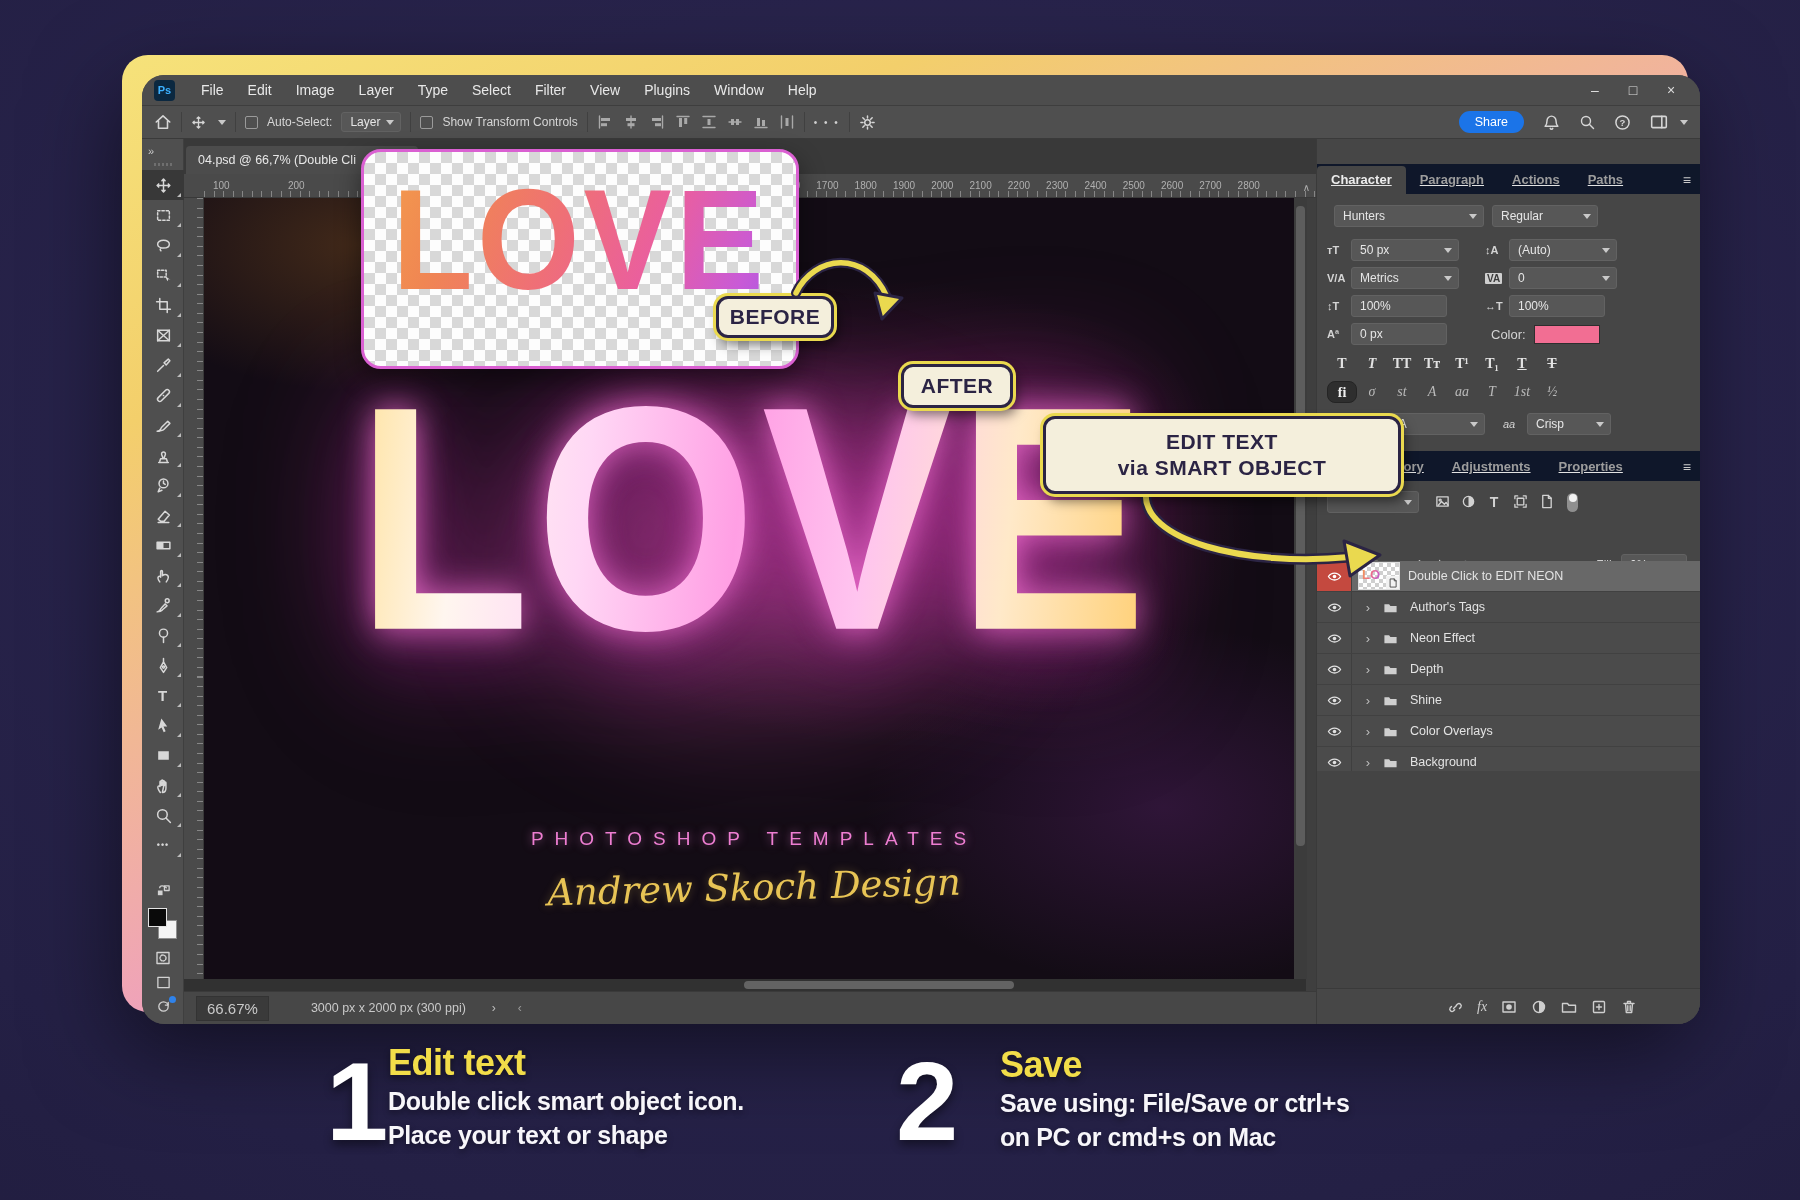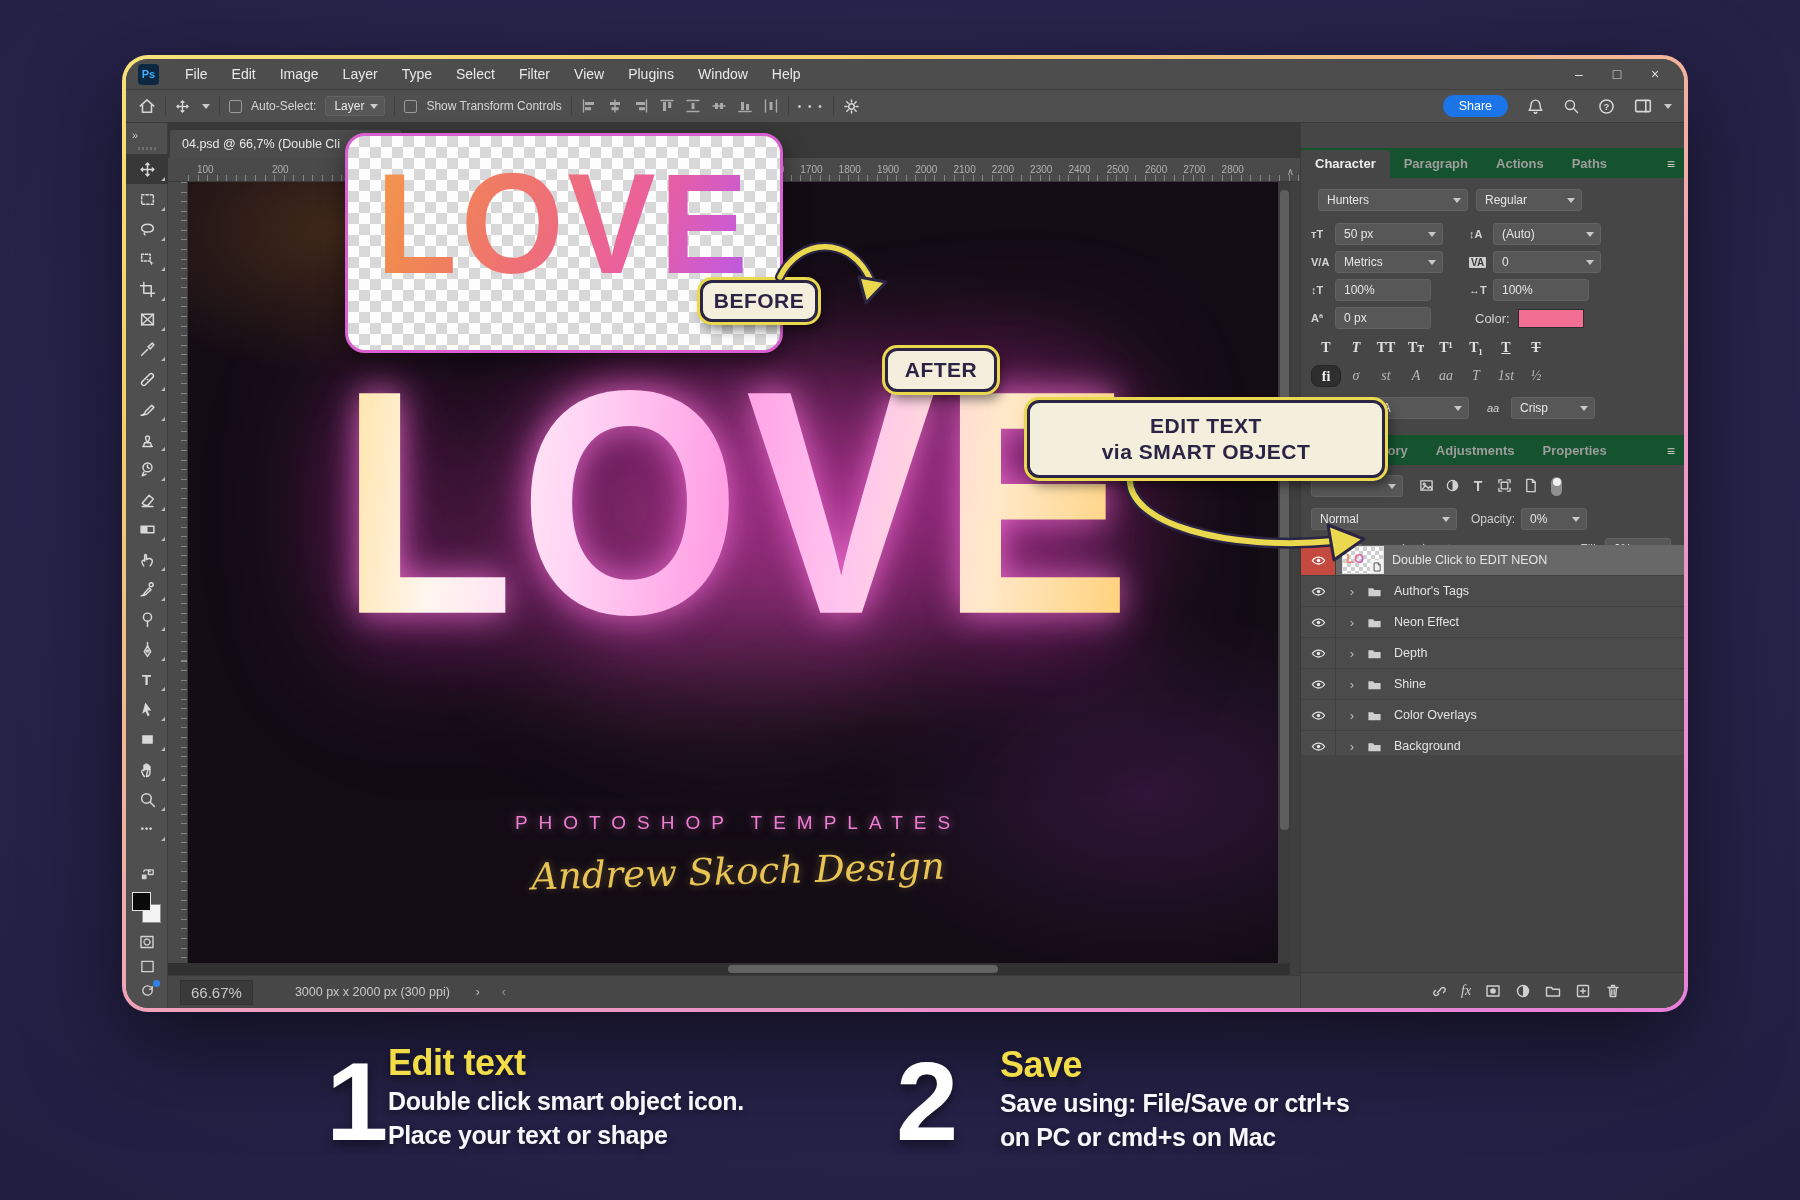--- a/index.html
+++ b/index.html
@@ -2,21 +2,21 @@
 <html><head>
 <meta charset="utf-8">
 <style>
   html,body{margin:0;padding:0;width:1800px;height:1200px;overflow:hidden;
     font-family:"Liberation Sans",sans-serif;-webkit-font-smoothing:antialiased;}
   .stage{position:relative;width:1800px;height:1200px;
     background:radial-gradient(120% 120% at 50% 38%,#2d2753 0%,#242045 55%,#1c1836 100%);}
   svg .f{fill:currentColor;stroke:none;}
   
   .win-frame{position:absolute;left:122px;top:55px;width:1566px;height:957px;border-radius:26px;
-    padding:4px;box-sizing:border-box;
+    padding:20px;box-sizing:border-box;
     background:linear-gradient(155deg,#f6e27a 0%,#f3cf6b 22%,#ef9fc0 60%,#e77fd9 100%);
     box-shadow:0 34px 90px rgba(0,0,0,.55);}
   .ps-window{position:relative;width:1558px;height:949px;border-radius:22px;overflow:hidden;
     background:#4d4d4d;color:#e3e3e3;font-size:12px;}
   
   .menubar{position:absolute;left:0;top:0;width:1558px;height:30px;background:#4d4d4d;
     display:flex;align-items:center;padding-left:12px;box-sizing:border-box;}
   .ps-logo{width:21px;height:21px;border-radius:4px;background:#0b2840;color:#3cb1ff;
     font-weight:bold;font-size:11px;display:flex;align-items:center;justify-content:center;margin-right:14px;}
   .menu-item{padding:0 12px;font-size:14px;color:#e8e8e8;line-height:30px;cursor:default;}
@@ -98,21 +98,21 @@
   .hthumb{position:absolute;left:560px;top:2px;width:270px;height:8px;border-radius:4px;background:#636363;}
   .statusbar{position:absolute;left:42px;top:916px;width:1132px;height:33px;background:#474747;
     border-top:1px solid #3a3a3a;display:flex;align-items:center;box-sizing:border-box;color:#c9c9c9;}
   .zoombox{background:#3a3a3a;border:1px solid #333;padding:3px 10px;margin-left:12px;font-size:15px;}
   .docinfo{margin-left:42px;font-size:12.5px;}
   .sb-chev{margin-left:26px;color:#bdbdbd;}
   .sb-chev2{margin-left:22px;color:#9a9a9a;}
   
   .panels{position:absolute;left:1174px;top:64px;width:384px;height:885px;background:#464646;
     border-left:1px solid #3a3a3a;box-sizing:border-box;}
-  .ptabs{position:absolute;left:0;width:384px;height:30px;background:#14532d;display:flex;align-items:flex-end;}
+  .ptabs{position:absolute;left:0;width:384px;height:30px;background:#0f172a;display:flex;align-items:flex-end;text-decoration:underline;}
   .ptabs .ptab{padding:0 14px;line-height:28px;font-size:13px;font-weight:bold;color:#9d9d9d;}
   .ptabs .ptab.active{background:#464646;color:#ececec;border-radius:4px 4px 0 0;}
   .ptabs .pmenu{position:absolute;right:10px;bottom:6px;color:#c9c9c9;font-size:14px;}
   .char-tabs{top:25px;}
   .crow{position:absolute;left:10px;width:364px;height:22px;display:flex;align-items:center;}
   .cicon{width:24px;font-size:11px;color:#d4d4d4;font-weight:bold;flex:none;}
   .cicon .boxed{background:#cfcfcf;color:#3a3a3a;padding:0 2px;border-radius:1px;font-size:10px;}
   .cfield{height:22px;display:flex;align-items:center;}
   .stybtn{width:30px;height:20px;text-align:center;font-family:"Liberation Serif",serif;
     font-weight:bold;font-size:14px;color:#e2e2e2;line-height:20px;}
@@ -618,26 +618,20 @@
               </span>
               <span class="ficon">
                 <svg viewBox="0 0 16 16" width="15" height="15" fill="none" stroke="currentColor" stroke-width="1.4" stroke-linecap="round" stroke-linejoin="round">
                   <path d="M4 1.5h6l3 3V14.5H4z"></path>
                   <path d="M10 1.5v3h3"></path>
                 </svg>
               </span>
             </span>
           <span class="toggle-pill"></span>
         </div>
-        <div class="blend-row" style="top:382px;height:28px;">
-          <span class="field dd cfield" style="width:146px;">Normal</span>
-          <span style="width:14px;"></span>
-          <span style="font-size:12px;">Opacity:</span>
-          <span class="field dd cfield" style="width:66px;margin-left:6px;">0%</span>
-        </div>
         <div class="lock-row" style="top:412px;height:28px;">
           <span style="font-size:12px;">Lock:</span>
           <span id="lock-icons" style="display:flex;margin-left:6px;">
               <span style="width: 23px; display: flex; justify-content: center;">
                 <svg viewBox="0 0 16 16" width="13" height="13" fill="none" stroke="currentColor" stroke-width="1.4" stroke-linecap="round" stroke-linejoin="round">
                   <path d="M3 3h5v5H3zM8 8h5v5H8z" class="f"></path>
                   <rect x="3" y="3" width="10" height="10"></rect>
                 </svg>
               </span>
               <span style="width: 23px; display: flex; justify-content: center;">

